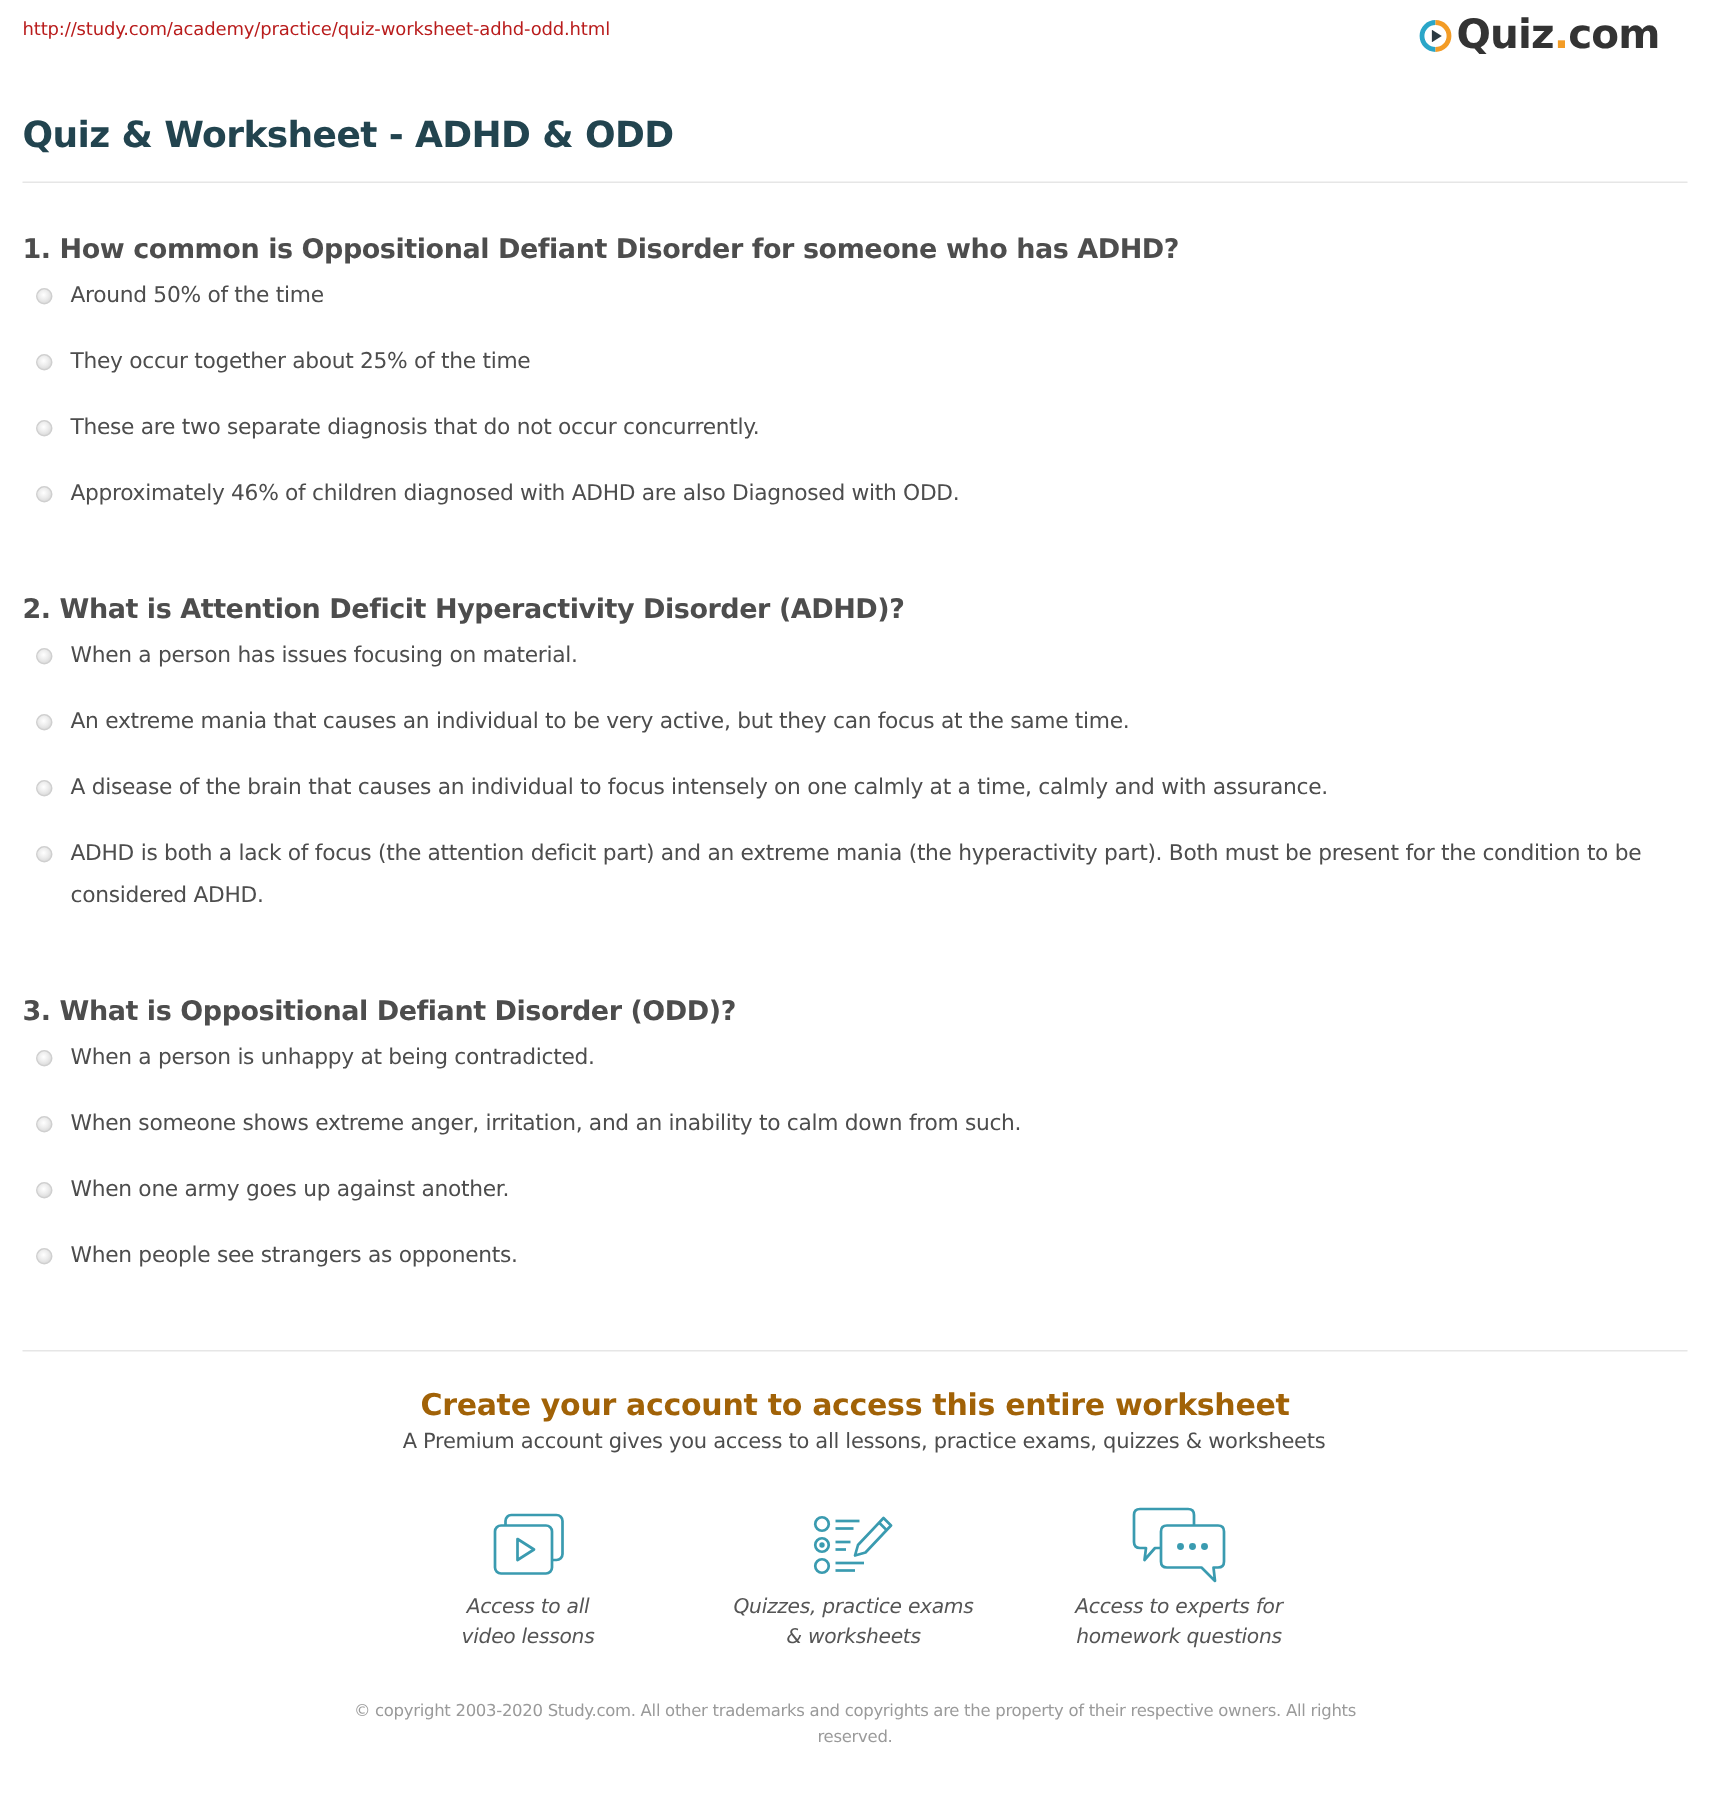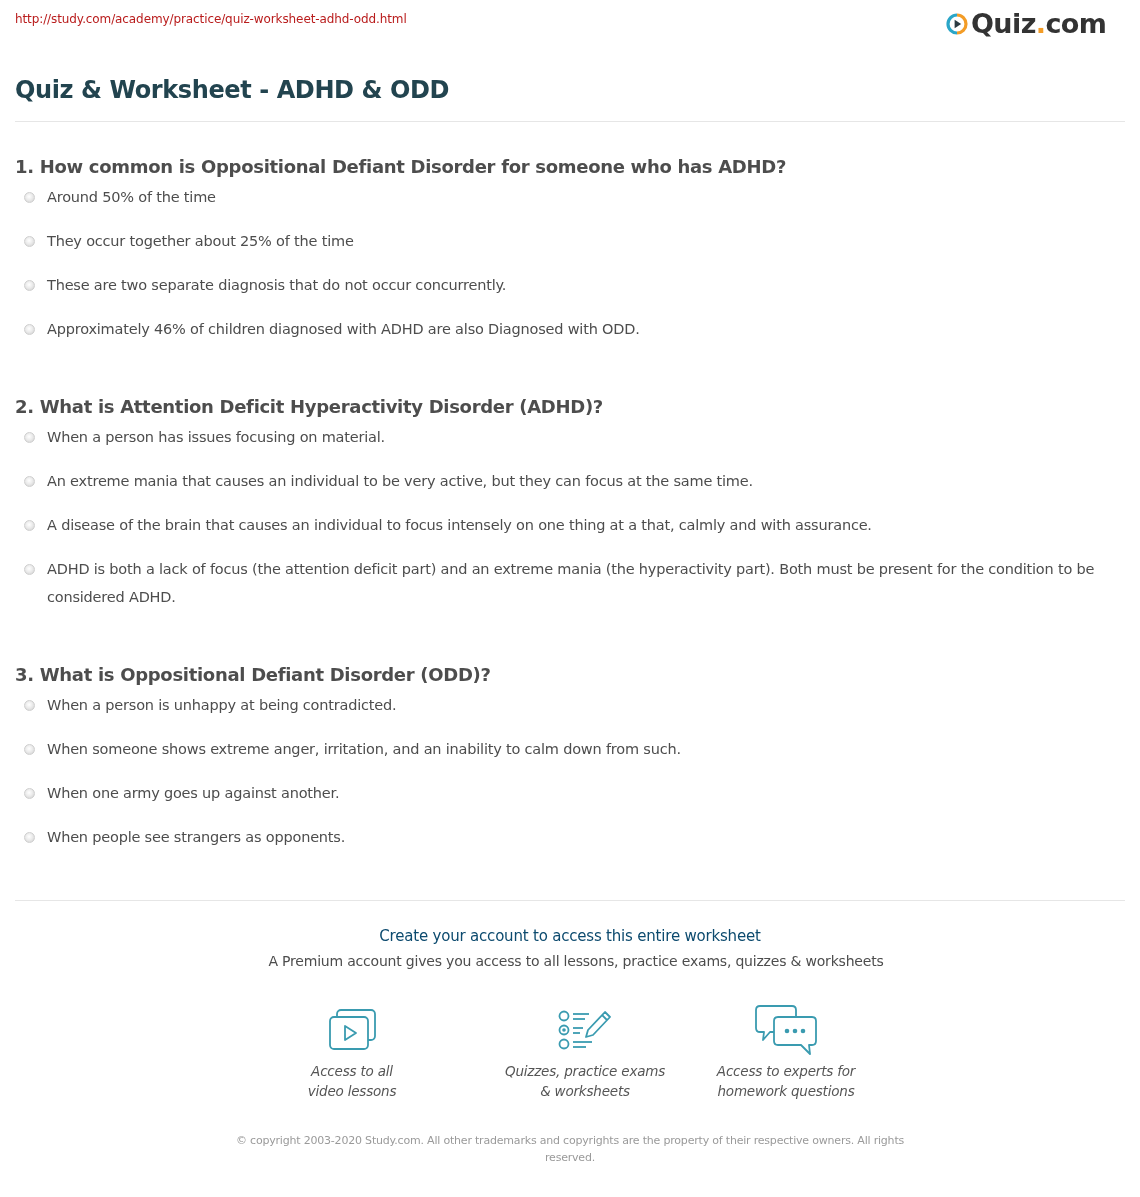--- a/index.html
+++ b/index.html
@@ -56,21 +56,21 @@
       border: 1px solid #cfcfcf;
       background: radial-gradient(circle at 45% 40%, #ffffff 0%, #ececec 45%, #cfcfcf 100%);
       margin-top: 9px; margin-left: 9px; margin-right: 12px;
     }
     .answer-text { flex: 1 1 auto; }
     .cta {
       position: absolute; left: 0; width: 1140px; top: 922px;
       text-align: center;
     }
     .cta-heading {
-      font-size: 15px; color: #0c4a6e; font-weight: normal;
+      font-size: 20px; color: #a16207; font-weight: bold;
       line-height: 28px; letter-spacing: -0.2px;
     }
     .cta-sub {
       font-size: 14px; color: #4d4d4d; line-height: 22px; margin-top: 0px;
       letter-spacing: -0.2px;
       padding-left: 12px;
     }
     .features {
       position: absolute; top: 1004px; left: 0; width: 1140px;
     }
@@ -134,21 +134,21 @@
     <li class="answer">
         <span class="radio"></span>
         <span class="answer-text">When a person has issues focusing on material.</span>
       </li>
     <li class="answer">
         <span class="radio"></span>
         <span class="answer-text">An extreme mania that causes an individual to be very active, but they can focus at the same time.</span>
       </li>
     <li class="answer">
         <span class="radio"></span>
-        <span class="answer-text">A disease of the brain that causes an individual to focus intensely on one thing at a that, calmly and with assurance.</span>
+        <span class="answer-text">A disease of the brain that causes an individual to focus intensely on one calmly at a time, calmly and with assurance.</span>
       </li>
     <li class="answer">
         <span class="radio"></span>
         <span class="answer-text">ADHD is both a lack of focus (the attention deficit part) and an extreme mania (the hyperactivity part). Both must be present for the condition to be considered ADHD.</span>
       </li>
   </ul>
 </div>
 
 <div class="question" style="top:663px;">
   <div class="q-title">3. What is Oppositional Defiant Disorder (ODD)?</div>
@@ -188,21 +188,21 @@
         <rect x="4" y="9" width="38" height="32" rx="4" fill="#ffffff" stroke="#3a9bb0" stroke-width="1.8"></rect>
         <path d="M19 18 L30 25 L19 32 Z" fill="none" stroke="#3a9bb0" stroke-width="1.8" stroke-linejoin="round"></path>
       </svg>
     </div>
     <div class="label">
       <div>Access to all</div>
       <div>video lessons</div>
     </div>
   </div>
 
-  <div class="feature" style="left:485px;">
+  <div class="feature" style="left:469px;">
     <div class="icon">
       <svg width="58" height="44" viewBox="0 0 58 44">
         <circle cx="8" cy="8" r="4.5" fill="none" stroke="#3a9bb0" stroke-width="1.8"></circle>
         <circle cx="8" cy="22" r="4.5" fill="none" stroke="#3a9bb0" stroke-width="1.8"></circle>
         <circle cx="8" cy="22" r="1.8" fill="#3a9bb0"></circle>
         <circle cx="8" cy="36" r="4.5" fill="none" stroke="#3a9bb0" stroke-width="1.8"></circle>
         <line x1="17" y1="6" x2="33" y2="6" stroke="#3a9bb0" stroke-width="1.8"></line>
         <line x1="17" y1="11" x2="29" y2="11" stroke="#3a9bb0" stroke-width="1.8"></line>
         <line x1="17" y1="20" x2="27" y2="20" stroke="#3a9bb0" stroke-width="1.8"></line>
         <line x1="17" y1="25" x2="24" y2="25" stroke="#3a9bb0" stroke-width="1.8"></line>

